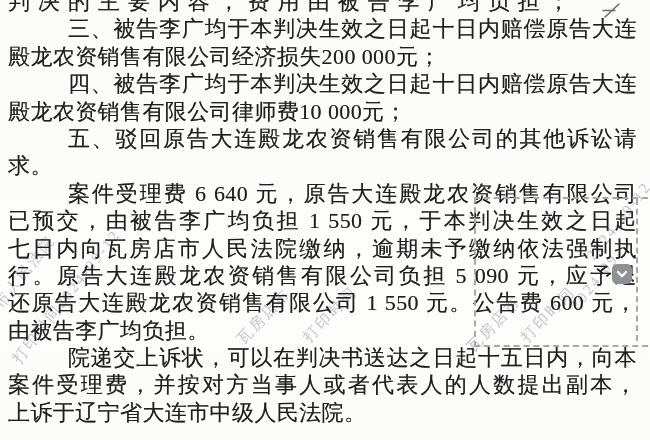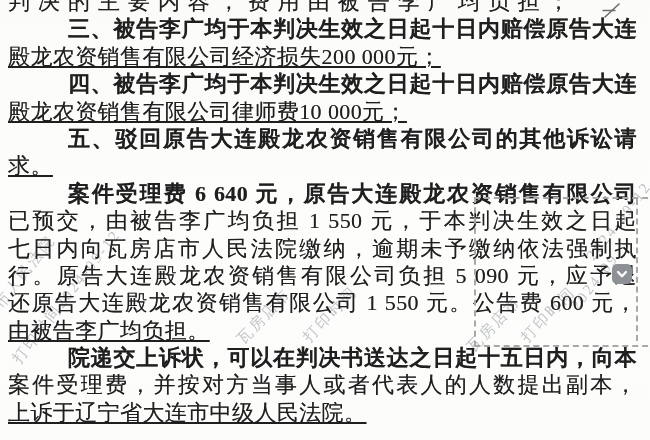--- a/index.html
+++ b/index.html
@@ -28,25 +28,23 @@
     font-size: 22px;
     letter-spacing: 0.4px;
     white-space: nowrap;
     text-align: justify;
     text-align-last: justify;
     text-justify: inter-character;
     text-shadow: 0 0 0.4px rgba(20,20,20,0.55);
   }
   .line.end {
     text-align-last: left;
-    text-decoration: underline;
   }
   .line.indent {
     text-indent: 60px;
-    font-weight: bold;
   }
   
   .wm {
     position: absolute;
     font-size: 15px;
     letter-spacing: 2.5px;
     color: rgba(142,148,155,0.55);
     white-space: nowrap;
     transform-origin: 0 50%;
     pointer-events: none;

